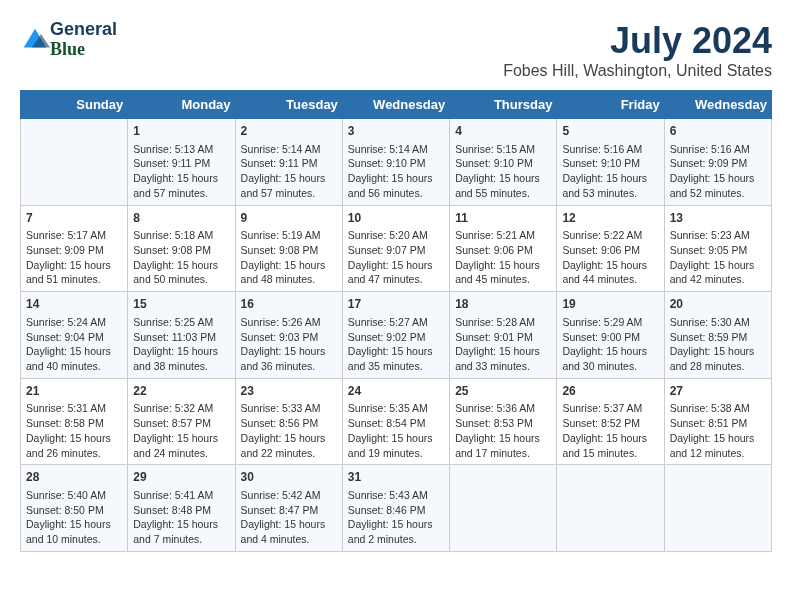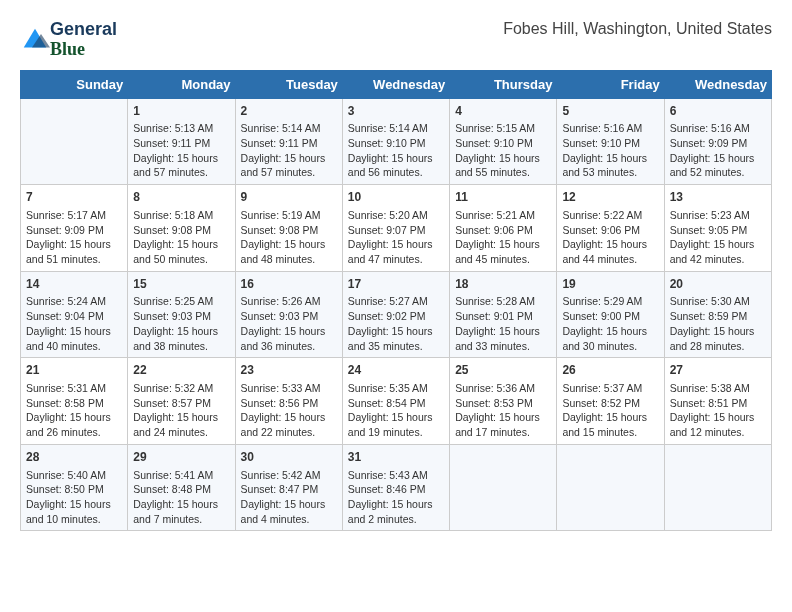--- a/index.html
+++ b/index.html
@@ -91,20 +91,21 @@
     <svg class="logo-icon" viewBox="0 0 40 40">
       <polygon points="20,5 35,30 5,30" fill="#2196f3"></polygon>
       <polygon points="28,12 40,30 16,30" fill="#1a3a5c" opacity="0.6"></polygon>
     </svg>
     <div class="logo-text">
       <div>General</div>
       <div style="color:#14532d;font-family:Liberation Serif, serif;">Blue</div>
     </div>
   </div>
   <div class="title-section">
+    <div class="main-title">July 2024</div>
     <div class="subtitle">Fobes Hill, Washington, United States</div>
   </div>
 </div>
 
 <table>
   <thead>
     <tr>
       <th>Sunday</th>
       <th>Monday</th>
       <th>Tuesday</th>
@@ -215,21 +216,21 @@
         <td>
           <span class="day-num">14</span>
           <div class="day-info" style="white-space: pre-line;">Sunrise: 5:24 AM
 Sunset: 9:04 PM
 Daylight: 15 hours
 and 40 minutes.</div>
         </td>
         <td>
           <span class="day-num">15</span>
           <div class="day-info" style="white-space: pre-line;">Sunrise: 5:25 AM
-Sunset: 9:03 PM
+Sunset: 11:03 PM
 Daylight: 15 hours
 and 38 minutes.</div>
         </td>
         <td>
           <span class="day-num">16</span>
           <div class="day-info" style="white-space: pre-line;">Sunrise: 5:26 AM
 Sunset: 9:03 PM
 Daylight: 15 hours
 and 36 minutes.</div>
         </td>

